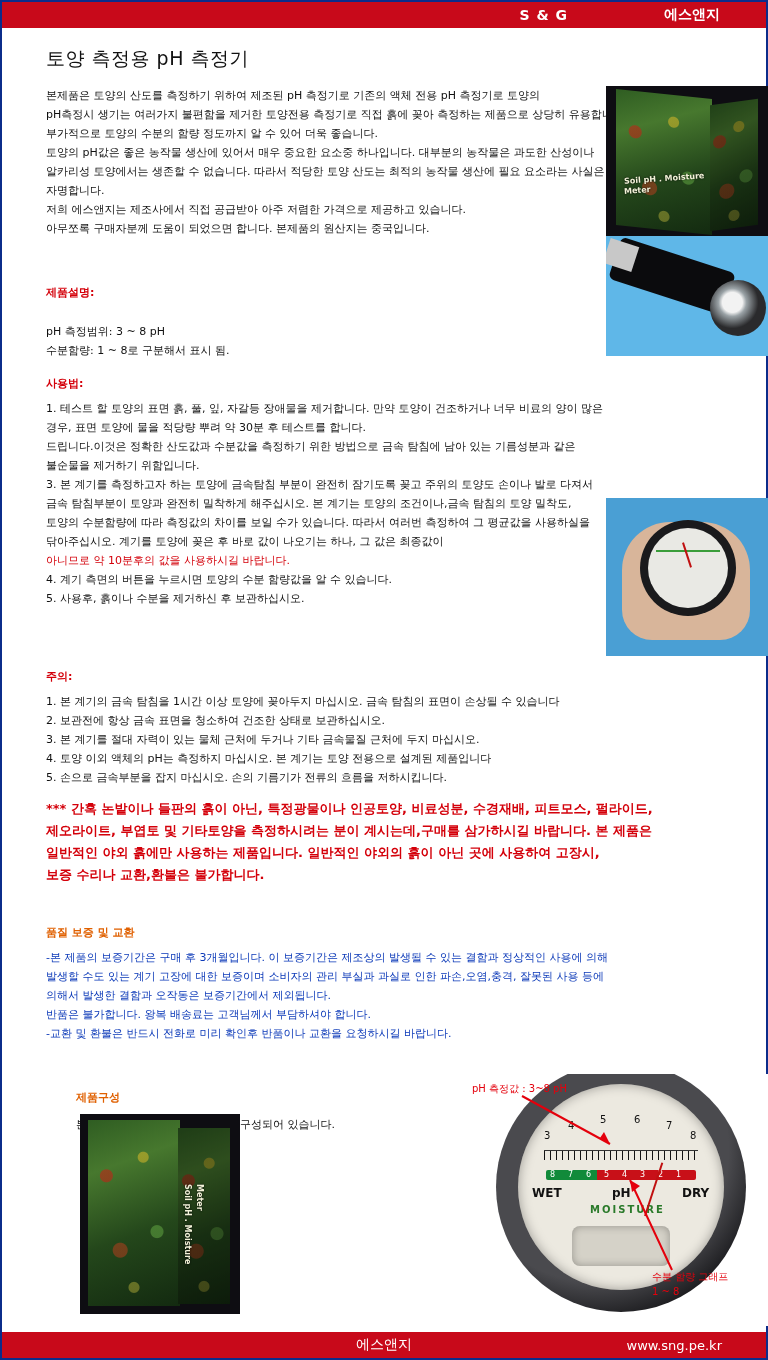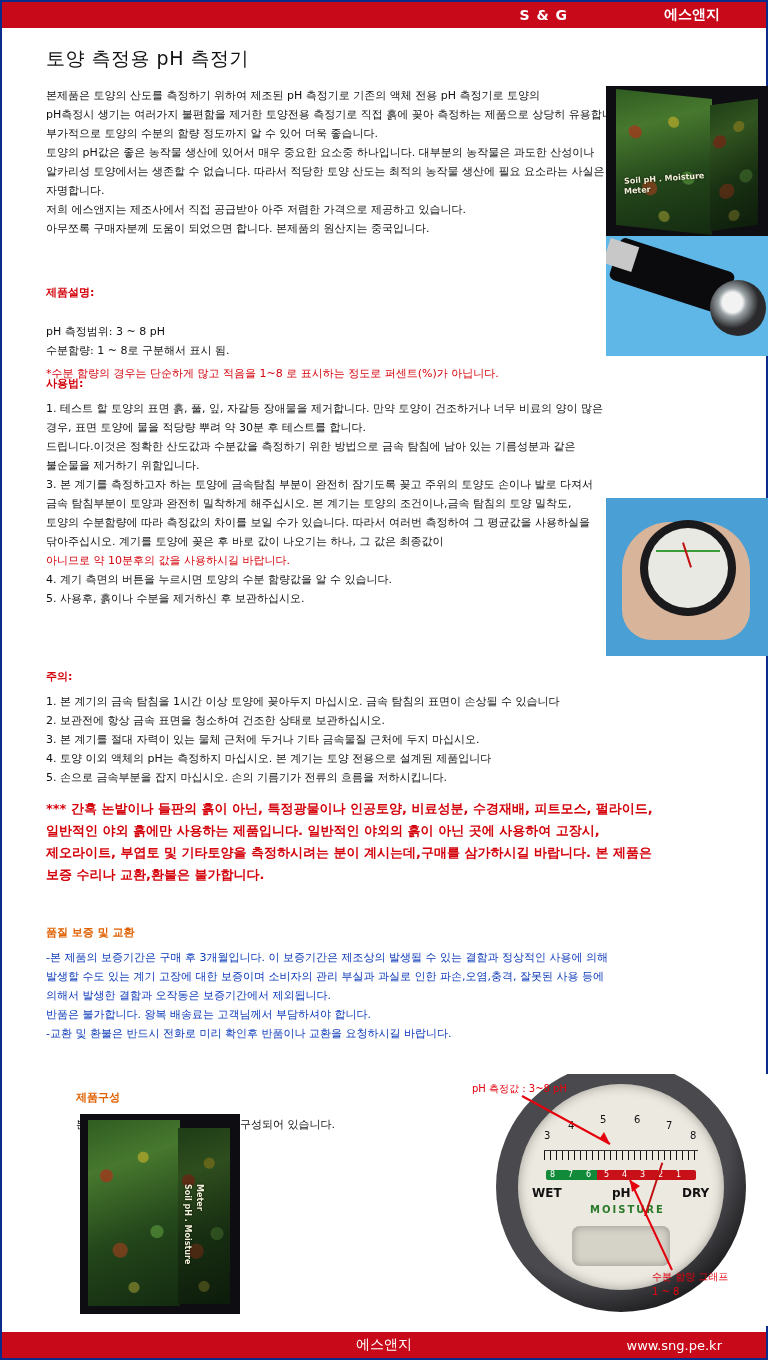--- a/index.html
+++ b/index.html
@@ -177,21 +177,20 @@
       <p>알카리성 토양에서는 생존할 수 없습니다. 따라서 적당한 토양 산도는 최적의 농작물 생산에 필요 요소라는 사실은</p>
       <p>자명합니다.</p>
       <p>저희 에스앤지는 제조사에서 직접 공급받아 아주 저렴한 가격으로 제공하고 있습니다.</p>
       <p>아무쪼록 구매자분께 도움이 되었으면 합니다. 본제품의 원산지는 중국입니다.</p>
     </div>
 
     <div class="block" style="top:255px;">
       <p class="sec-title red">제품설명:</p>
       <p style="margin-top:20px;">pH 측정범위:  3 ~ 8 pH</p>
       <p>수분함량:     1 ~ 8로 구분해서 표시 됨.</p>
-      <p class="red" style="margin-top:4px;">*수분 함량의 경우는 단순하게 많고 적음을 1~8 로 표시하는 정도로 퍼센트(%)가 아닙니다.</p>
     </div>
 
     <div class="block" style="top:346px;">
       <p class="sec-title red">사용법:</p>
       <div style="height:6px;"></div>
       <p>1. 테스트 할 토양의 표면 흙, 풀, 잎, 자갈등 장애물을 제거합니다. 만약 토양이 건조하거나 너무 비료의 양이 많은</p>
       <p>    경우, 표면 토양에 물을 적당량 뿌려 약 30분 후 테스트를 합니다.</p>
       <p>    드립니다.이것은 정확한 산도값과 수분값을 측정하기 위한 방법으로 금속 탐침에 남아 있는 기름성분과 같은</p>
       <p>    불순물을 제거하기 위함입니다.</p>
       <p>3. 본 계기를 측정하고자 하는 토양에 금속탐침 부분이 완전히 잠기도록 꽂고 주위의 토양도 손이나 발로 다져서</p>
@@ -208,22 +207,22 @@
       <div style="height:6px;"></div>
       <p>1. 본 계기의 금속 탐침을 1시간 이상 토양에 꽂아두지 마십시오. 금속 탐침의 표면이 손상될 수 있습니다</p>
       <p>2. 보관전에 항상 금속 표면을 청소하여 건조한 상태로 보관하십시오.</p>
       <p>3. 본 계기를 절대 자력이 있는 물체 근처에 두거나 기타 금속물질 근처에 두지 마십시오.</p>
       <p>4. 토양 이외 액체의 pH는 측정하지 마십시오. 본 계기는 토양 전용으로 설계된 제품입니다</p>
       <p>5. 손으로 금속부분을 잡지 마십시오. 손의 기름기가 전류의 흐름을 저하시킵니다.</p>
     </div>
 
     <div class="block big" style="top:770px; line-height:22px;">
       <p class="redb">*** 간혹 논밭이나 들판의 흙이 아닌, 특정광물이나 인공토양, 비료성분, 수경재배, 피트모스, 펄라이드,</p>
+      <p class="redb">제오라이트, 부엽토 및 기타토양을 측정하시려는 분이 계시는데,구매를 삼가하시길 바랍니다. 본 제품은</p>
       <p class="redb">일반적인 야외 흙에만 사용하는 제품입니다. 일반적인 야외의 흙이 아닌 곳에 사용하여 고장시,</p>
-      <p class="redb">제오라이트, 부엽토 및 기타토양을 측정하시려는 분이 계시는데,구매를 삼가하시길 바랍니다. 본 제품은</p>
       <p class="redb">보증 수리나 교환,환불은 불가합니다.</p>
     </div>
 
     <div class="block" style="top:895px;">
       <p class="sec-title orange">품질 보증 및 교환</p>
       <div style="height:6px;"></div>
       <p class="blue">-본 제품의 보증기간은 구매 후 3개월입니다. 이 보증기간은 제조상의 발생될 수 있는 결함과 정상적인 사용에 의해</p>
       <p class="blue">발생할 수도 있는 계기 고장에 대한 보증이며 소비자의 관리 부실과 과실로 인한 파손,오염,충격, 잘못된 사용 등에</p>
       <p class="blue">의해서 발생한 결함과 오작동은 보증기간에서 제외됩니다.</p>
       <p class="blue">반품은 불가합니다. 왕복 배송료는 고객님께서 부담하셔야 합니다.</p>

